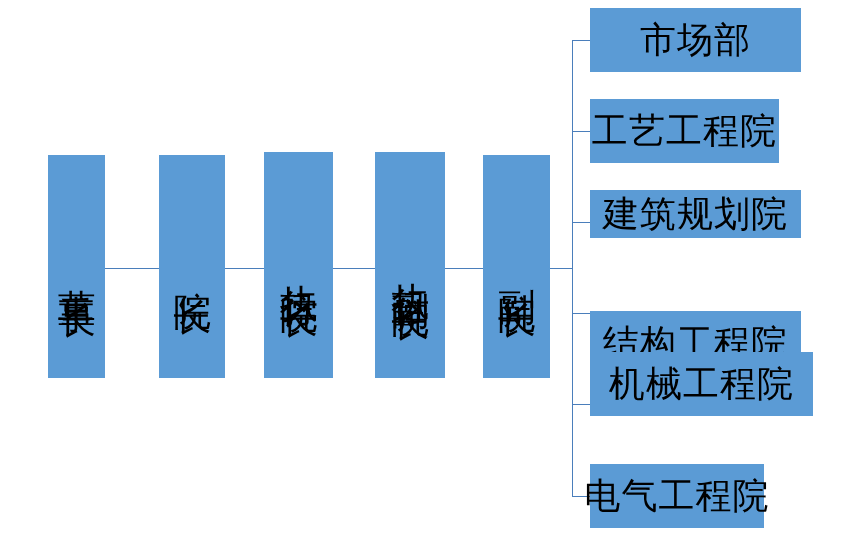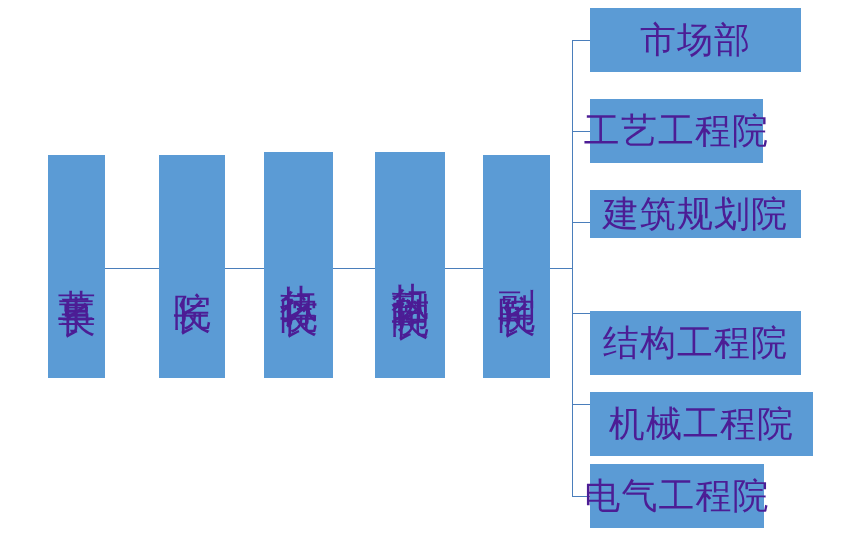--- a/index.html
+++ b/index.html
@@ -15,21 +15,21 @@
     width: 865px;
     height: 537px;
     background: #ffffff;
     overflow: hidden;
   }
 
   
   .node {
     position: absolute;
     background: #5B9BD5;
-    color: #4c1d95;
+    color: #000000;
     display: flex;
     align-items: center;
     justify-content: center;
     box-sizing: border-box;
     line-height: 1.12;
     letter-spacing: 0.02em;
   }
 
   
   .node.vertical {
@@ -81,23 +81,23 @@
   <div class="node vertical" style="left:159px; top:155px; width:66px; height:223px;">院长</div>
 
   <div class="node vertical" style="left:264px; top:152px; width:69px; height:226px;">执行院长</div>
 
   <div class="node vertical" style="left:375px; top:152px; width:70px; height:226px;">执行副院长</div>
 
   <div class="node vertical" style="left:483px; top:155px; width:67px; height:223px;">副院长</div>
 
   <div class="node horizontal" style="left:590px; top:8px; width:211px; height:64px;">市场部</div>
 
-  <div class="node horizontal" style="left:590px; top:99px; width:173px; height:64px;">工艺工程院</div>
+  <div class="node horizontal" style="left:590px; top:99px; width:189px; height:64px;">工艺工程院</div>
 
   <div class="node horizontal" style="left:590px; top:190px; width:211px; height:48px;">建筑规划院</div>
 
   <div class="node horizontal" style="left:590px; top:281px; width:211px; height:64px;margin-top:30px;">结构工程院</div>
 
-  <div class="node horizontal" style="left:590px; top:392px; width:223px; height:64px;">机械工程院</div>
+  <div class="node horizontal" style="left:590px; top:352px; width:223px; height:64px;">机械工程院</div>
 
   <div class="node horizontal" style="left:590px; top:464px; width:174px; height:64px;">电气工程院</div>
 
 </div>
 
 </body></html>

